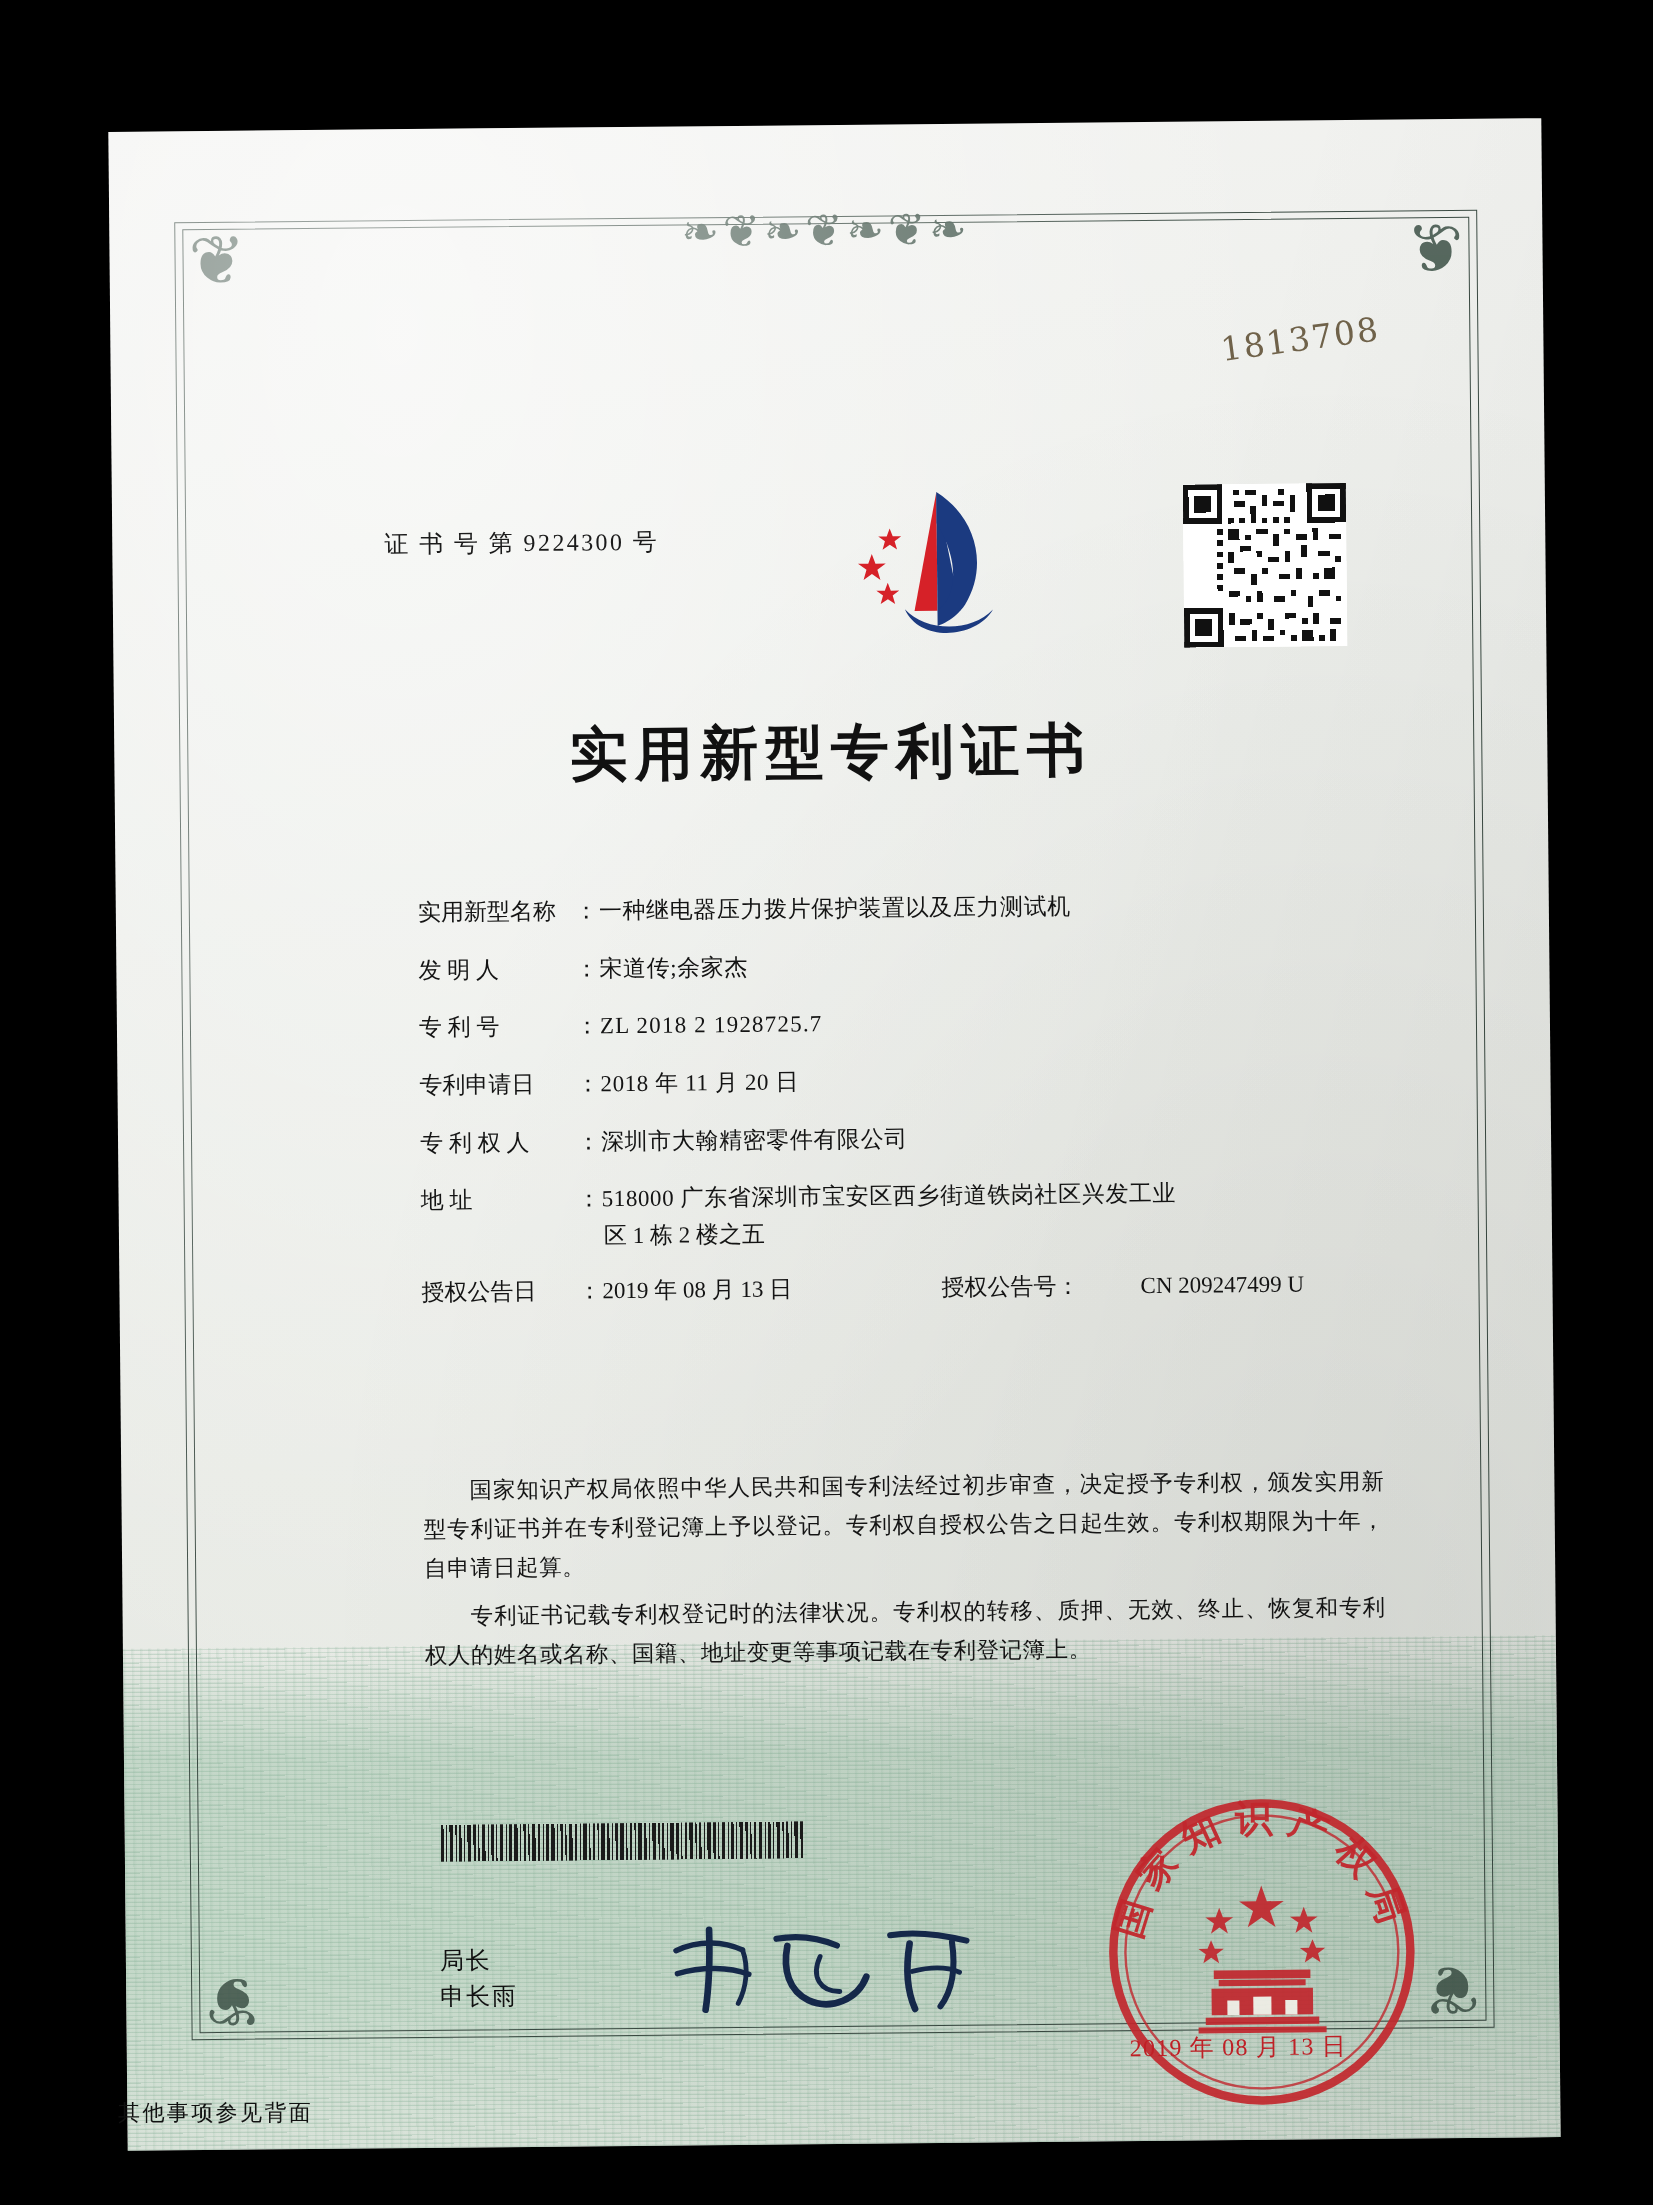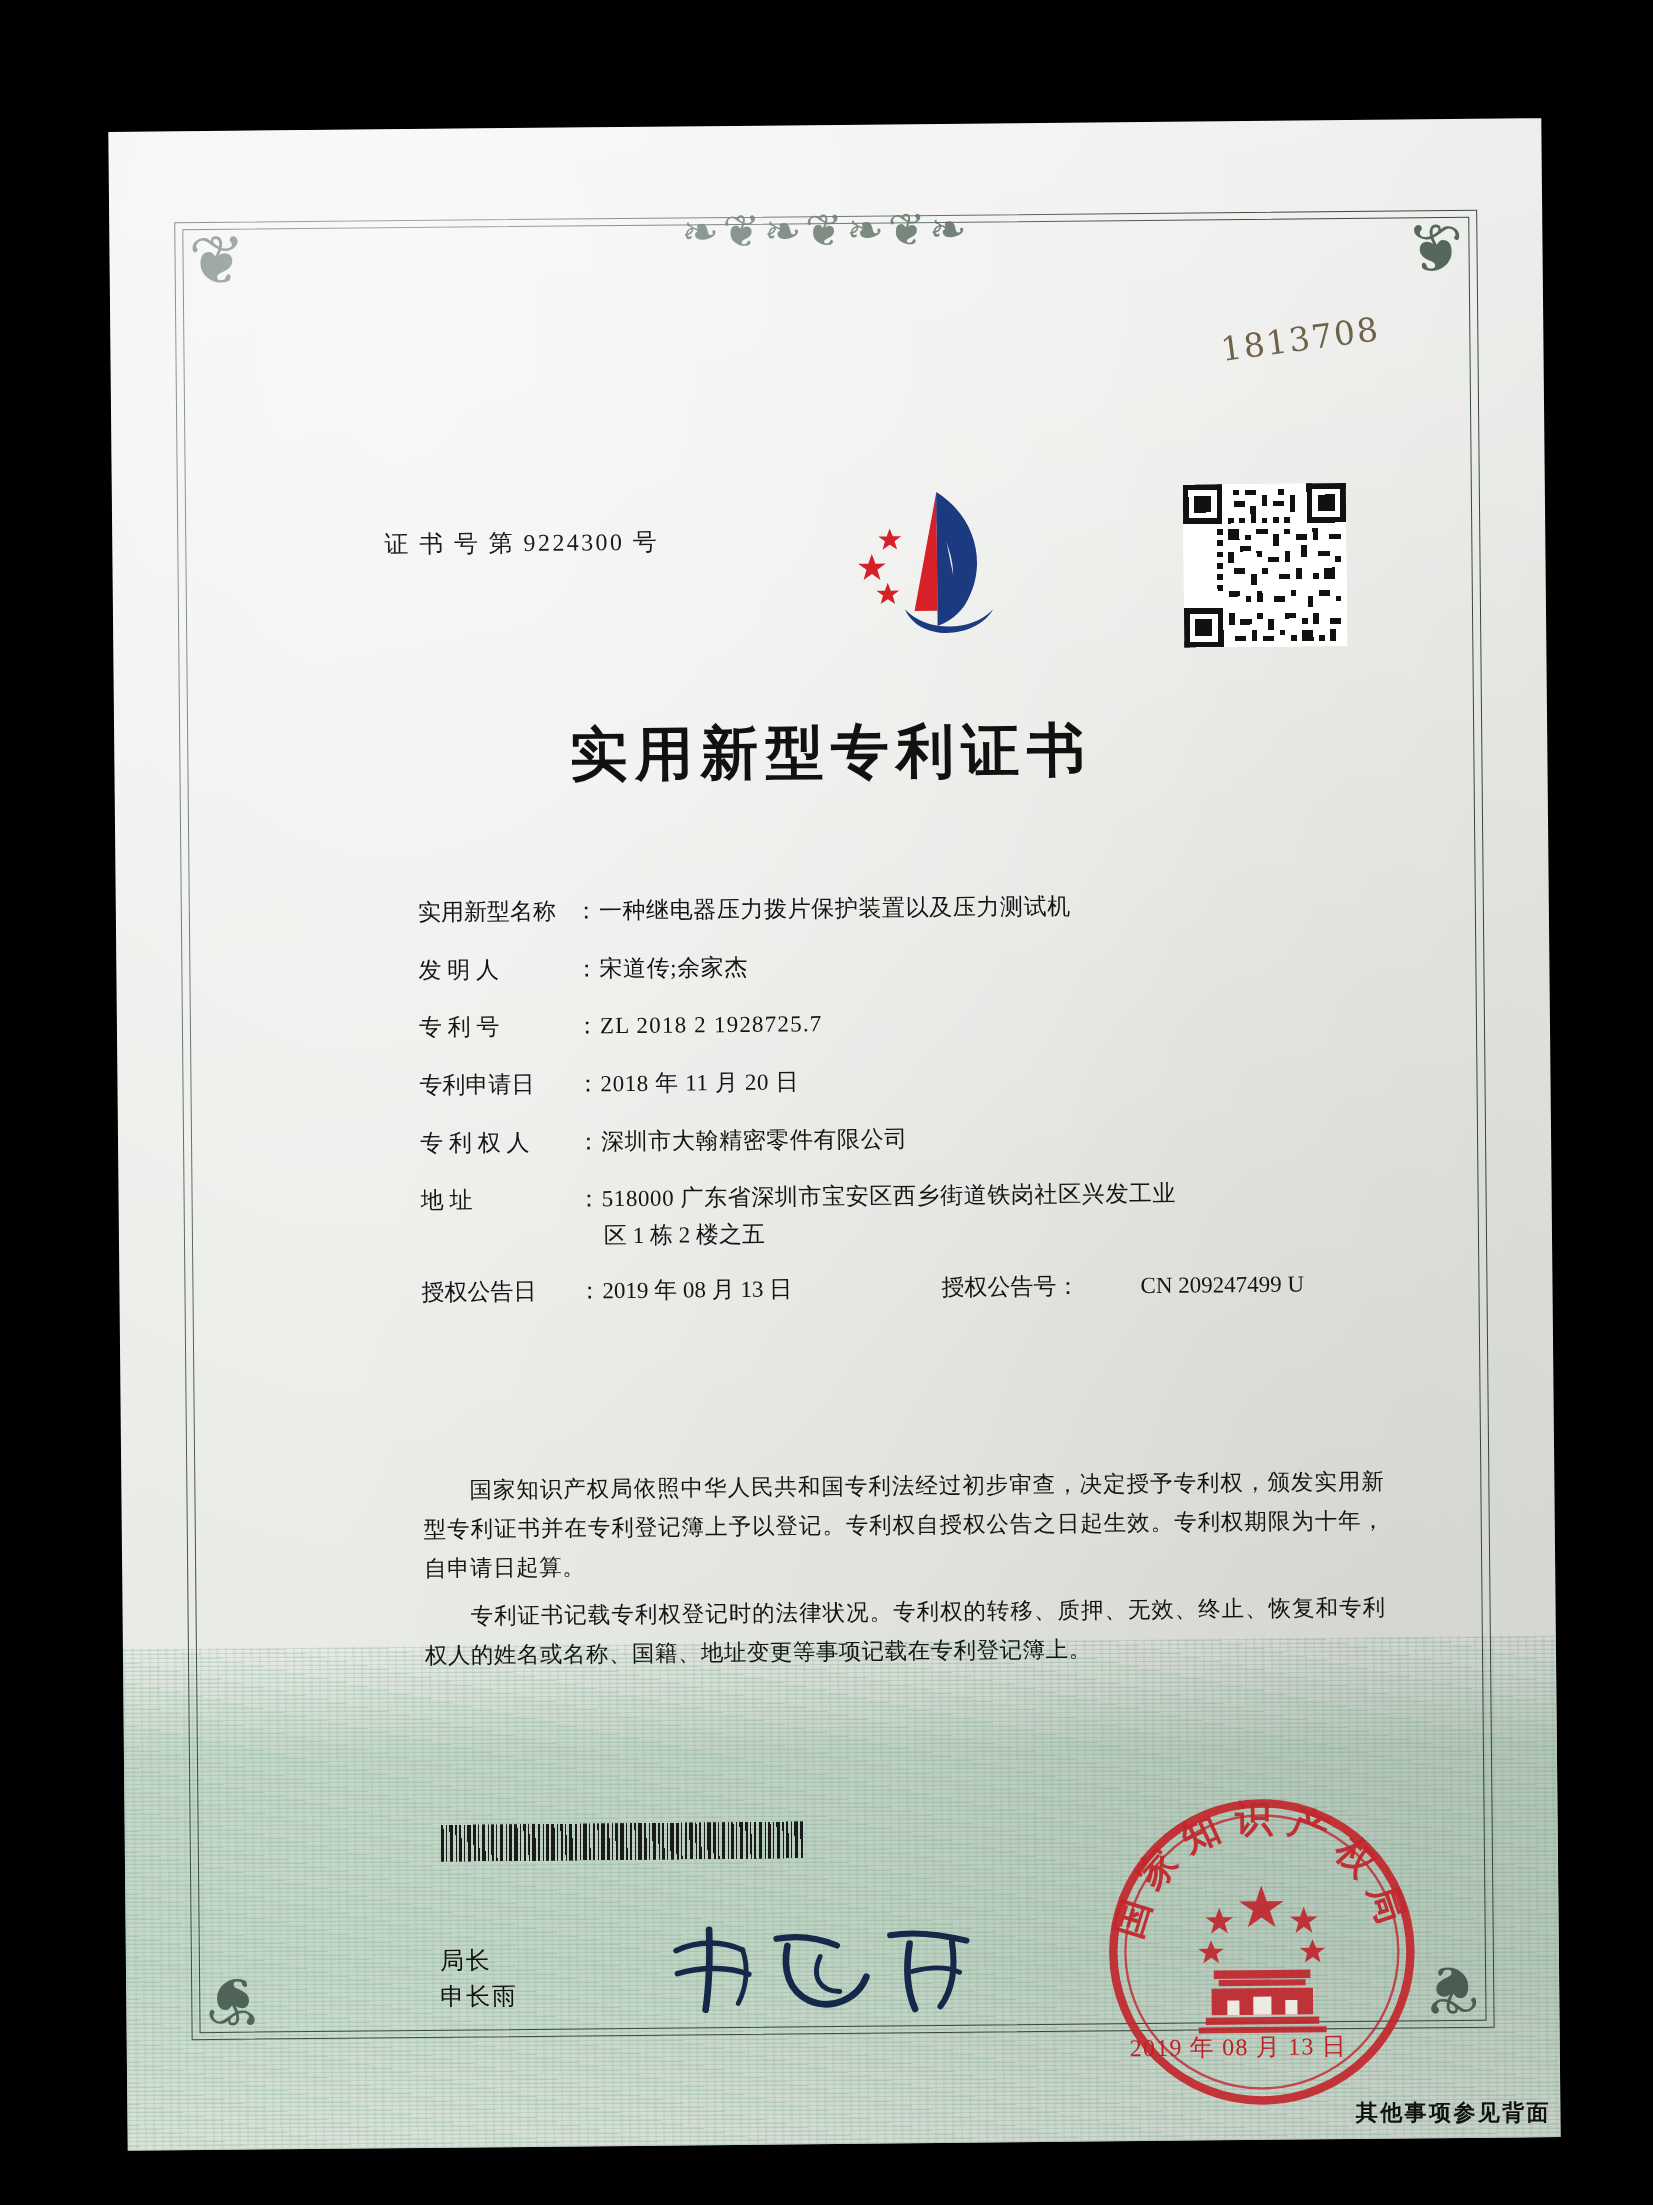--- a/index.html
+++ b/index.html
@@ -299,26 +299,25 @@
     text-align: center;
     font-size: 22px;
     color: #111;
     z-index: 6;
     letter-spacing: 1.2px;
   }
   .back-note {
     position: absolute;
     left: 0; right: 0;
     top: 2104px;
-    text-align: right;
+    text-align: left;
     font-size: 22px;
     color: #111;
     z-index: 6;
     letter-spacing: 2.4px;
-    font-weight: bold;
   }
 
   .handwritten-no {
     position: absolute;
     right: 163px;
     top: 199px;
     z-index: 8;
     font-family: "DejaVu Serif", serif;
     font-size: 33px;
     color: #5a4a2e;

